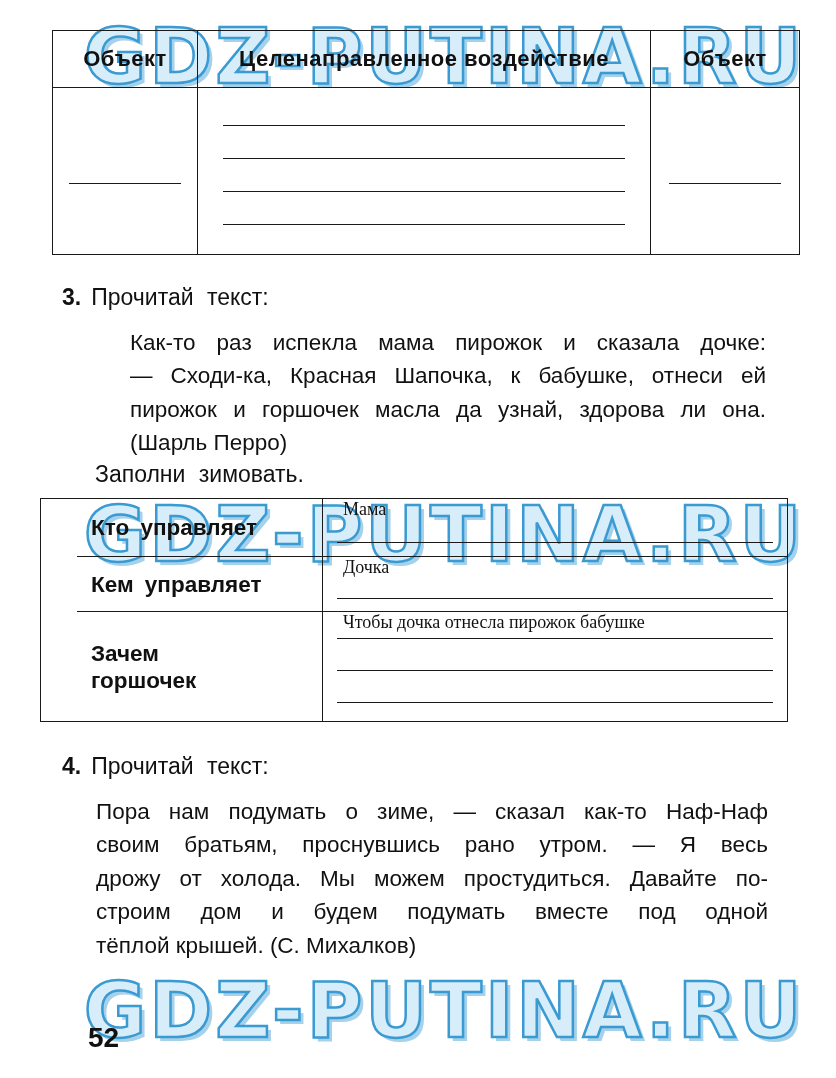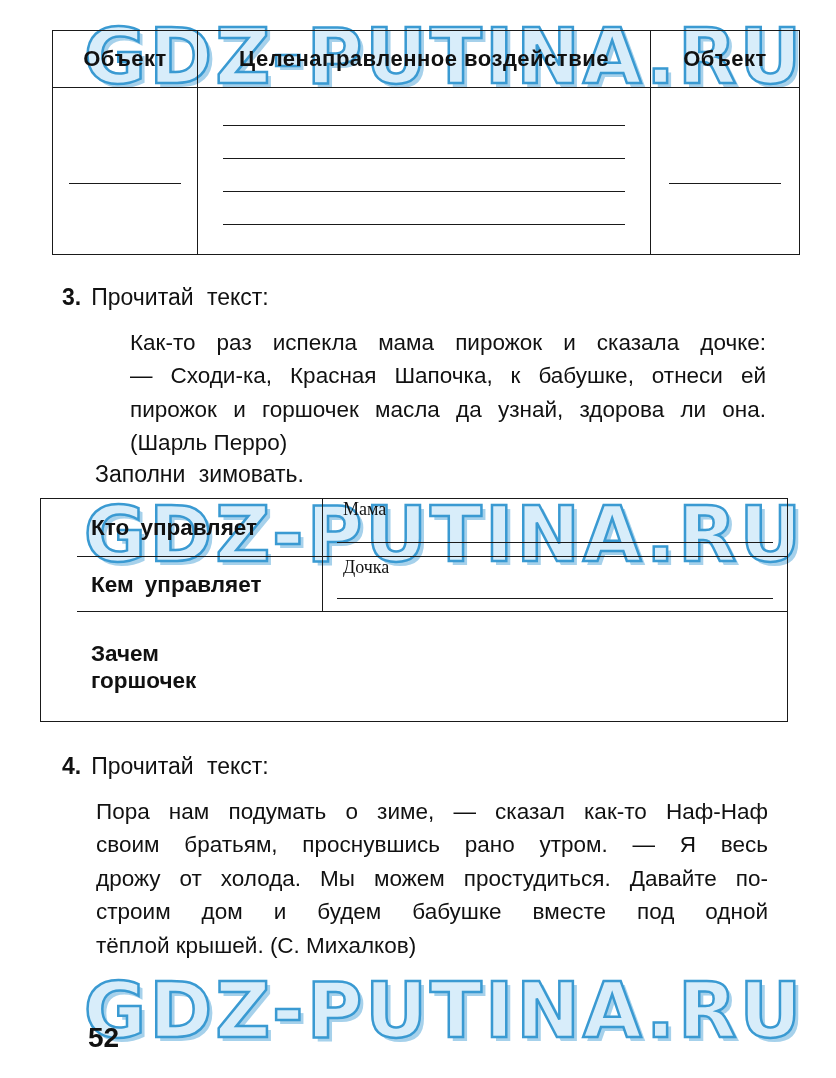--- a/index.html
+++ b/index.html
@@ -146,29 +146,36 @@
     </div>
 
     <div class="t2-label">Кем  управляет</div>
     <div class="t2-answer">
       <div class="answer-line h42">
         <span>Дочка</span>
       </div>
     </div>
 
     <div class="t2-label last" style="width:160px;">Зачем горшочек</div>
+    <div class="t2-answer last">
+      <div class="answer-line h27">
+        <span>Чтобы дочка отнесла пирожок бабушке</span>
+      </div>
+      <div class="answer-line h32"></div>
+      <div class="answer-line h32"></div>
+    </div>
   </div>
 
   <div class="layer task-head" style="top:753px; left:62px;">
     <span class="num">4.</span><span class="title">Прочитай  текст:</span>
   </div>
 
   <div class="layer para" style="top:795px; left:96px; width:672px;">
     <div class="jline">Пора нам подумать о зиме, — сказал как-то Наф-Наф</div>
     <div class="jline">своим братьям, проснувшись рано утром. — Я весь</div>
     <div class="jline">дрожу от холода. Мы можем простудиться. Давайте по-</div>
-    <div class="jline">строим дом и будем бабушке вместе под одной</div>
+    <div class="jline">строим дом и будем подумать вместе под одной</div>
     <div class="pline">тёплой  крышей.  (С.  Михалков)</div>
   </div>
 
   <div class="layer page-number">52</div>
 
 </div>
 
 </body></html>

